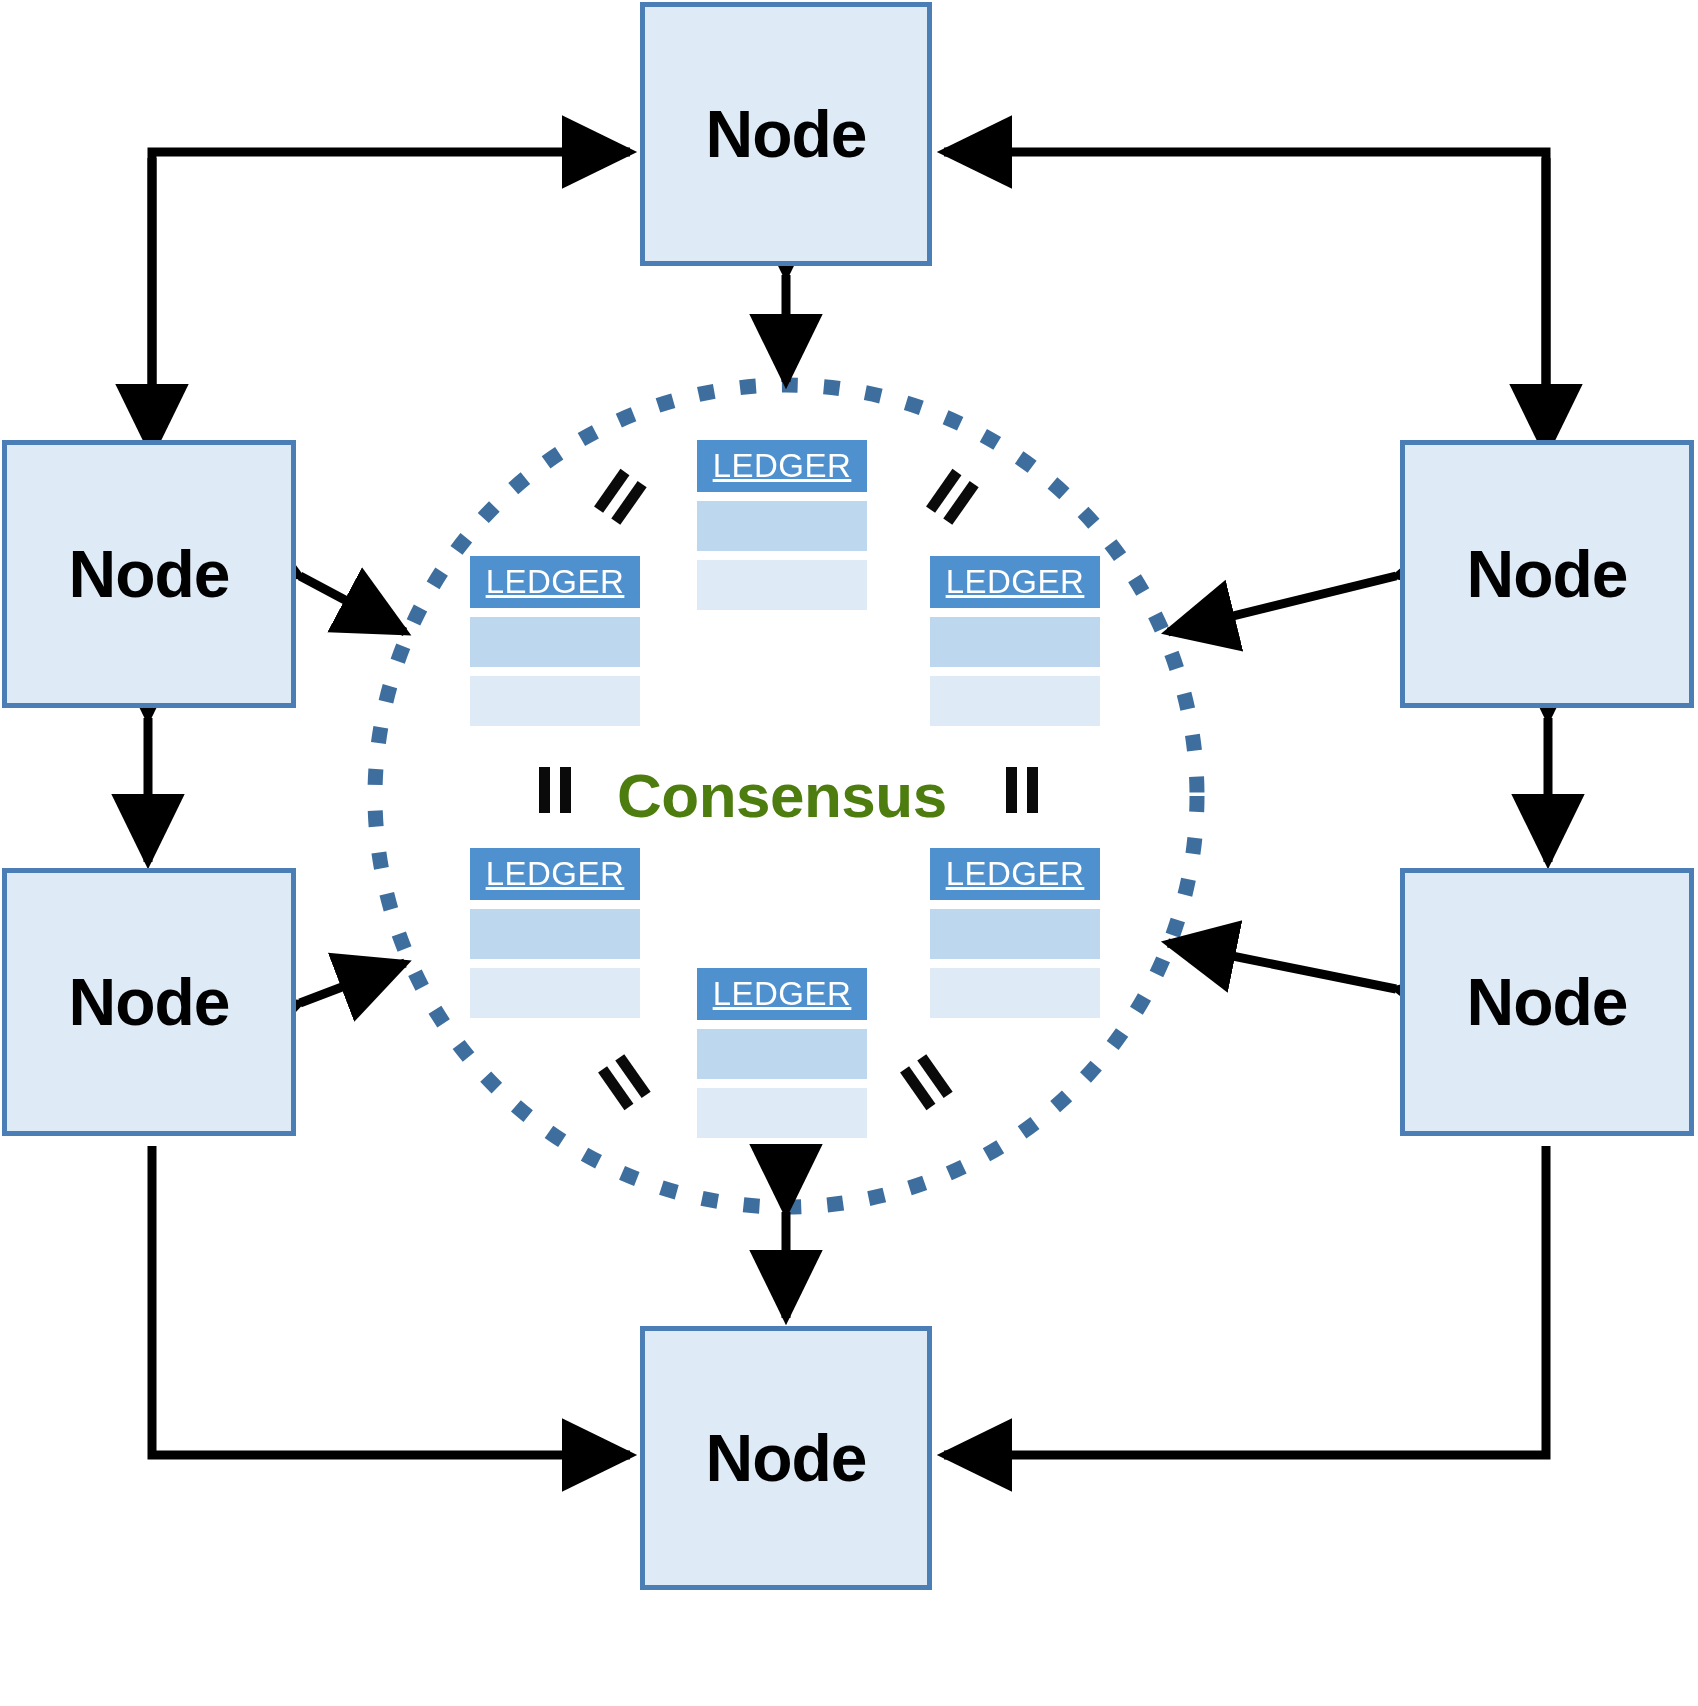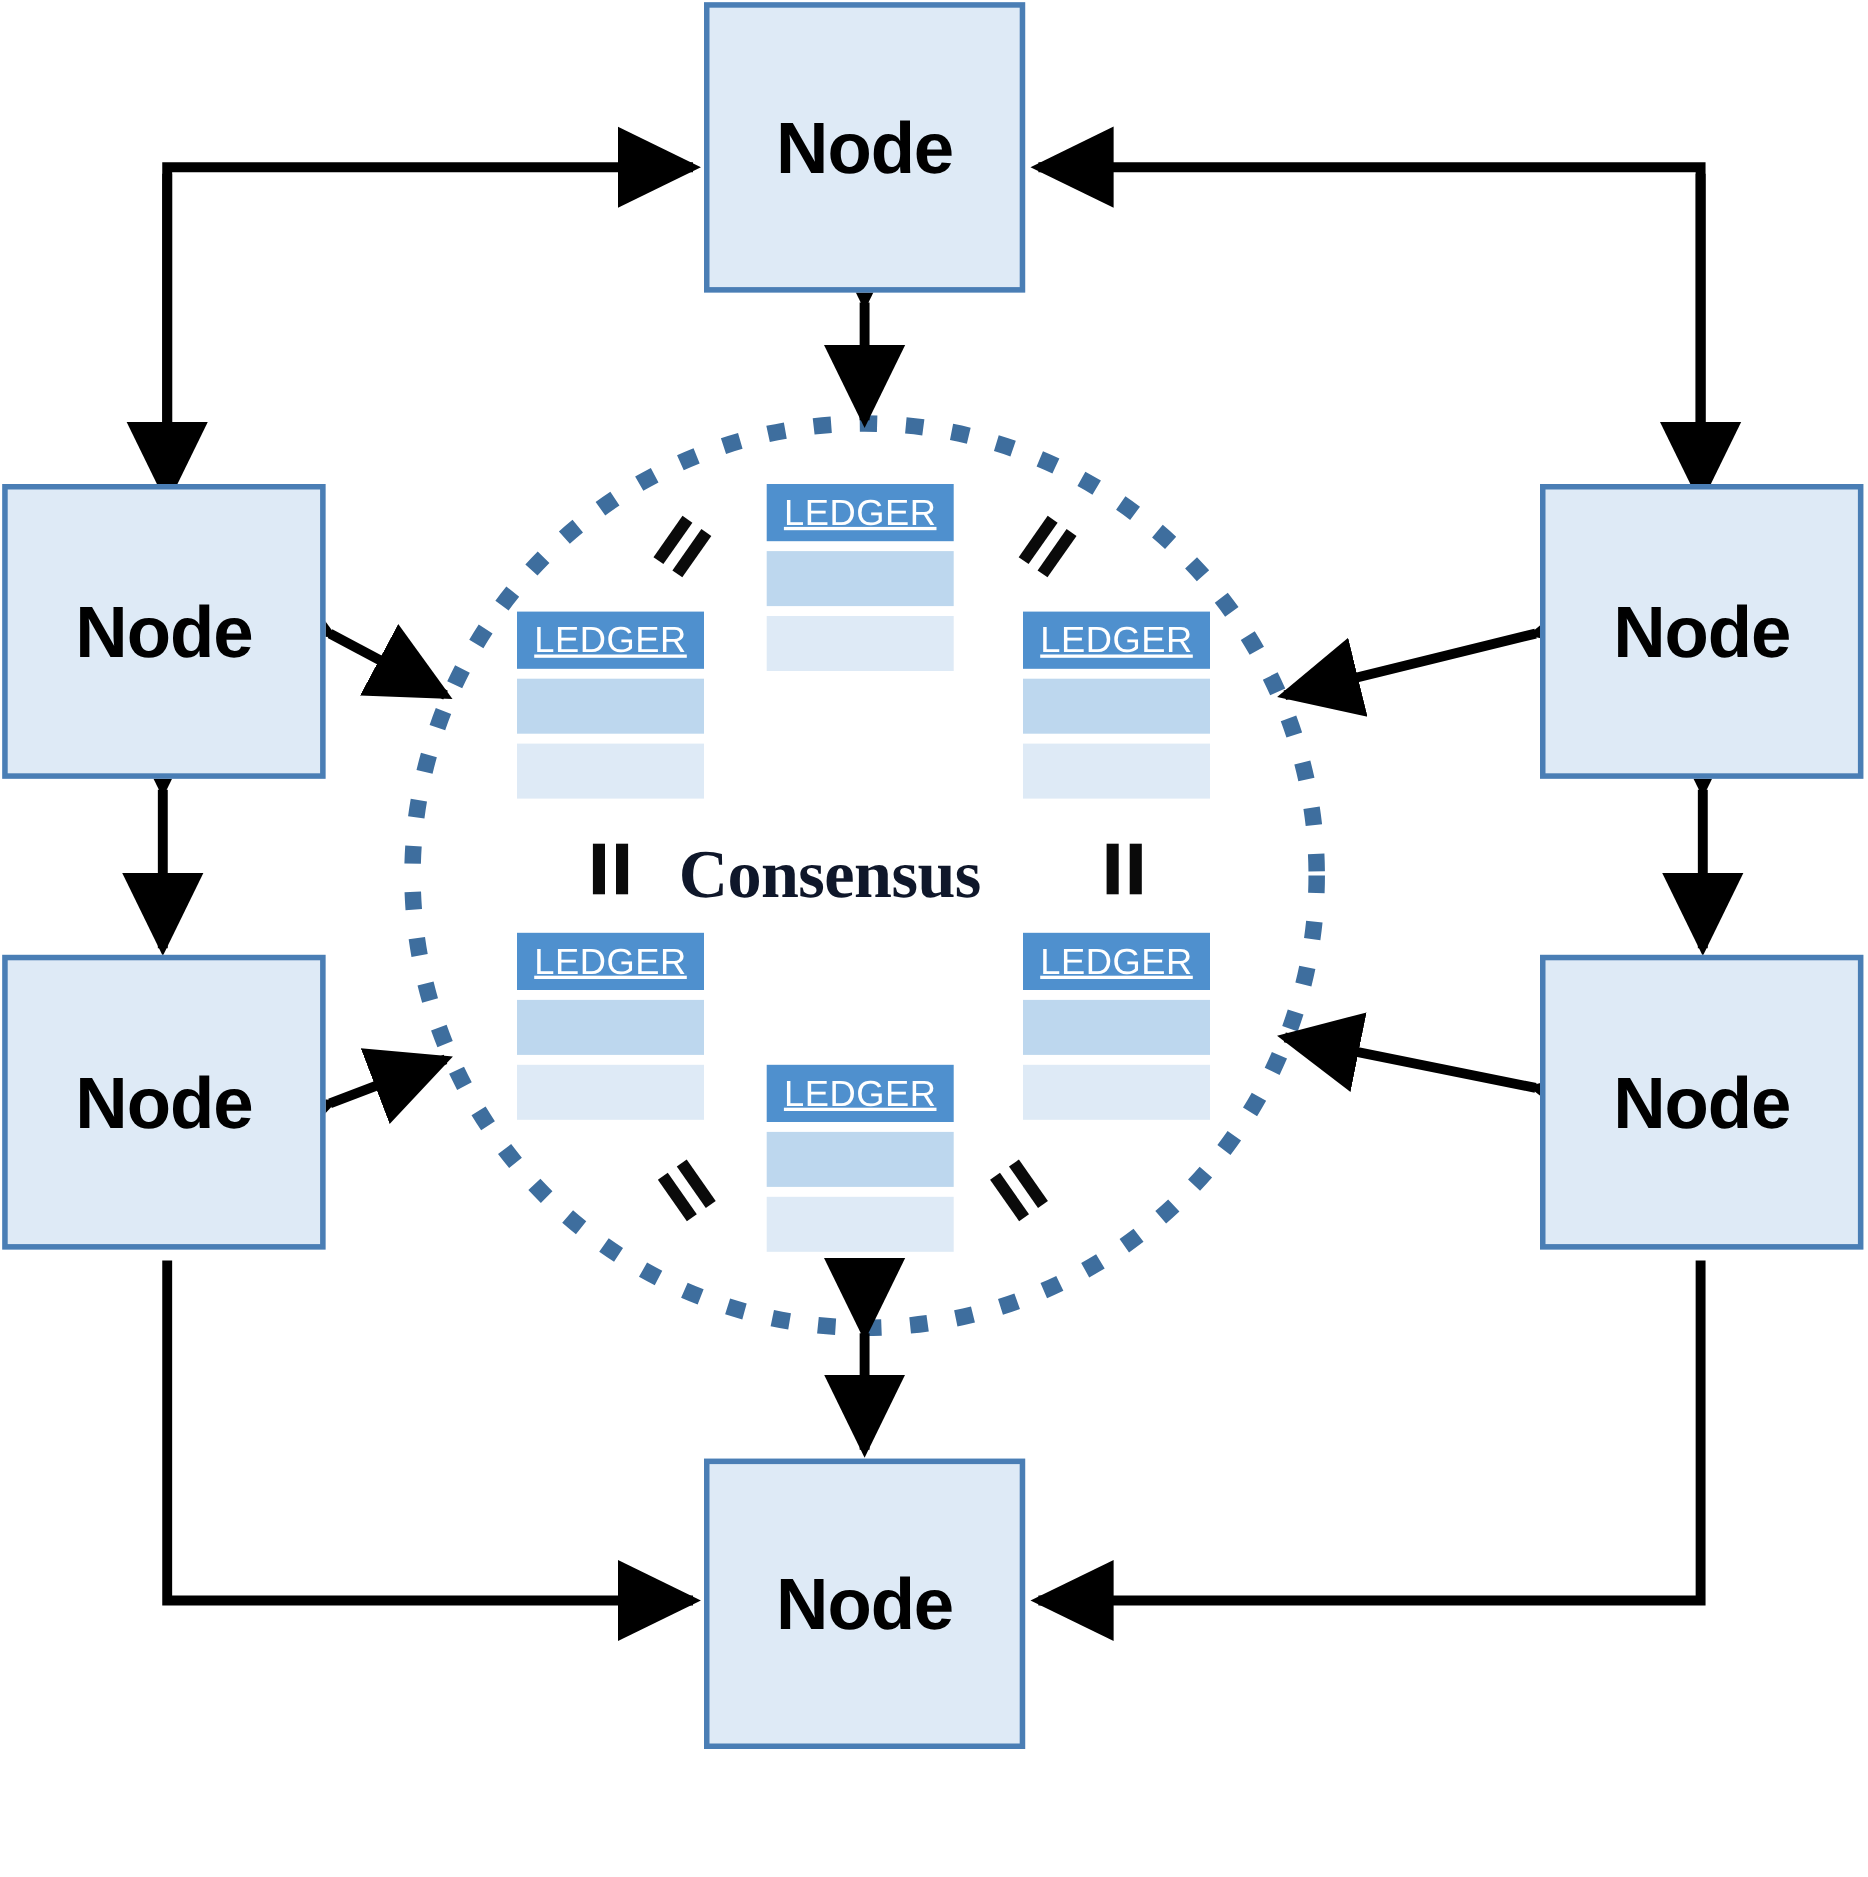--- a/index.html
+++ b/index.html
@@ -58,24 +58,24 @@
     text-decoration: underline;
   }
   .ledger-row {
     height: 50px;
     margin-top: 9px;
   }
   .ledger-row.r1 { background: #BDD7EE; }
   .ledger-row.r2 { background: #DEEAF6; }
   .consensus-label {
     position: absolute;
-    font-family: Liberation Serif, serif;
+    font-family: Liberation Sans, sans-serif;
     font-weight: bold;
     font-size: 62px;
-    color: #0f172a;
+    color: #4d7c0f;
     white-space: nowrap;
     letter-spacing: -0.5px;
   }
   .eq-mark {
     position: absolute;
     width: 44px;
     height: 46px;
   }
   .eq-mark i {
     position: absolute;

